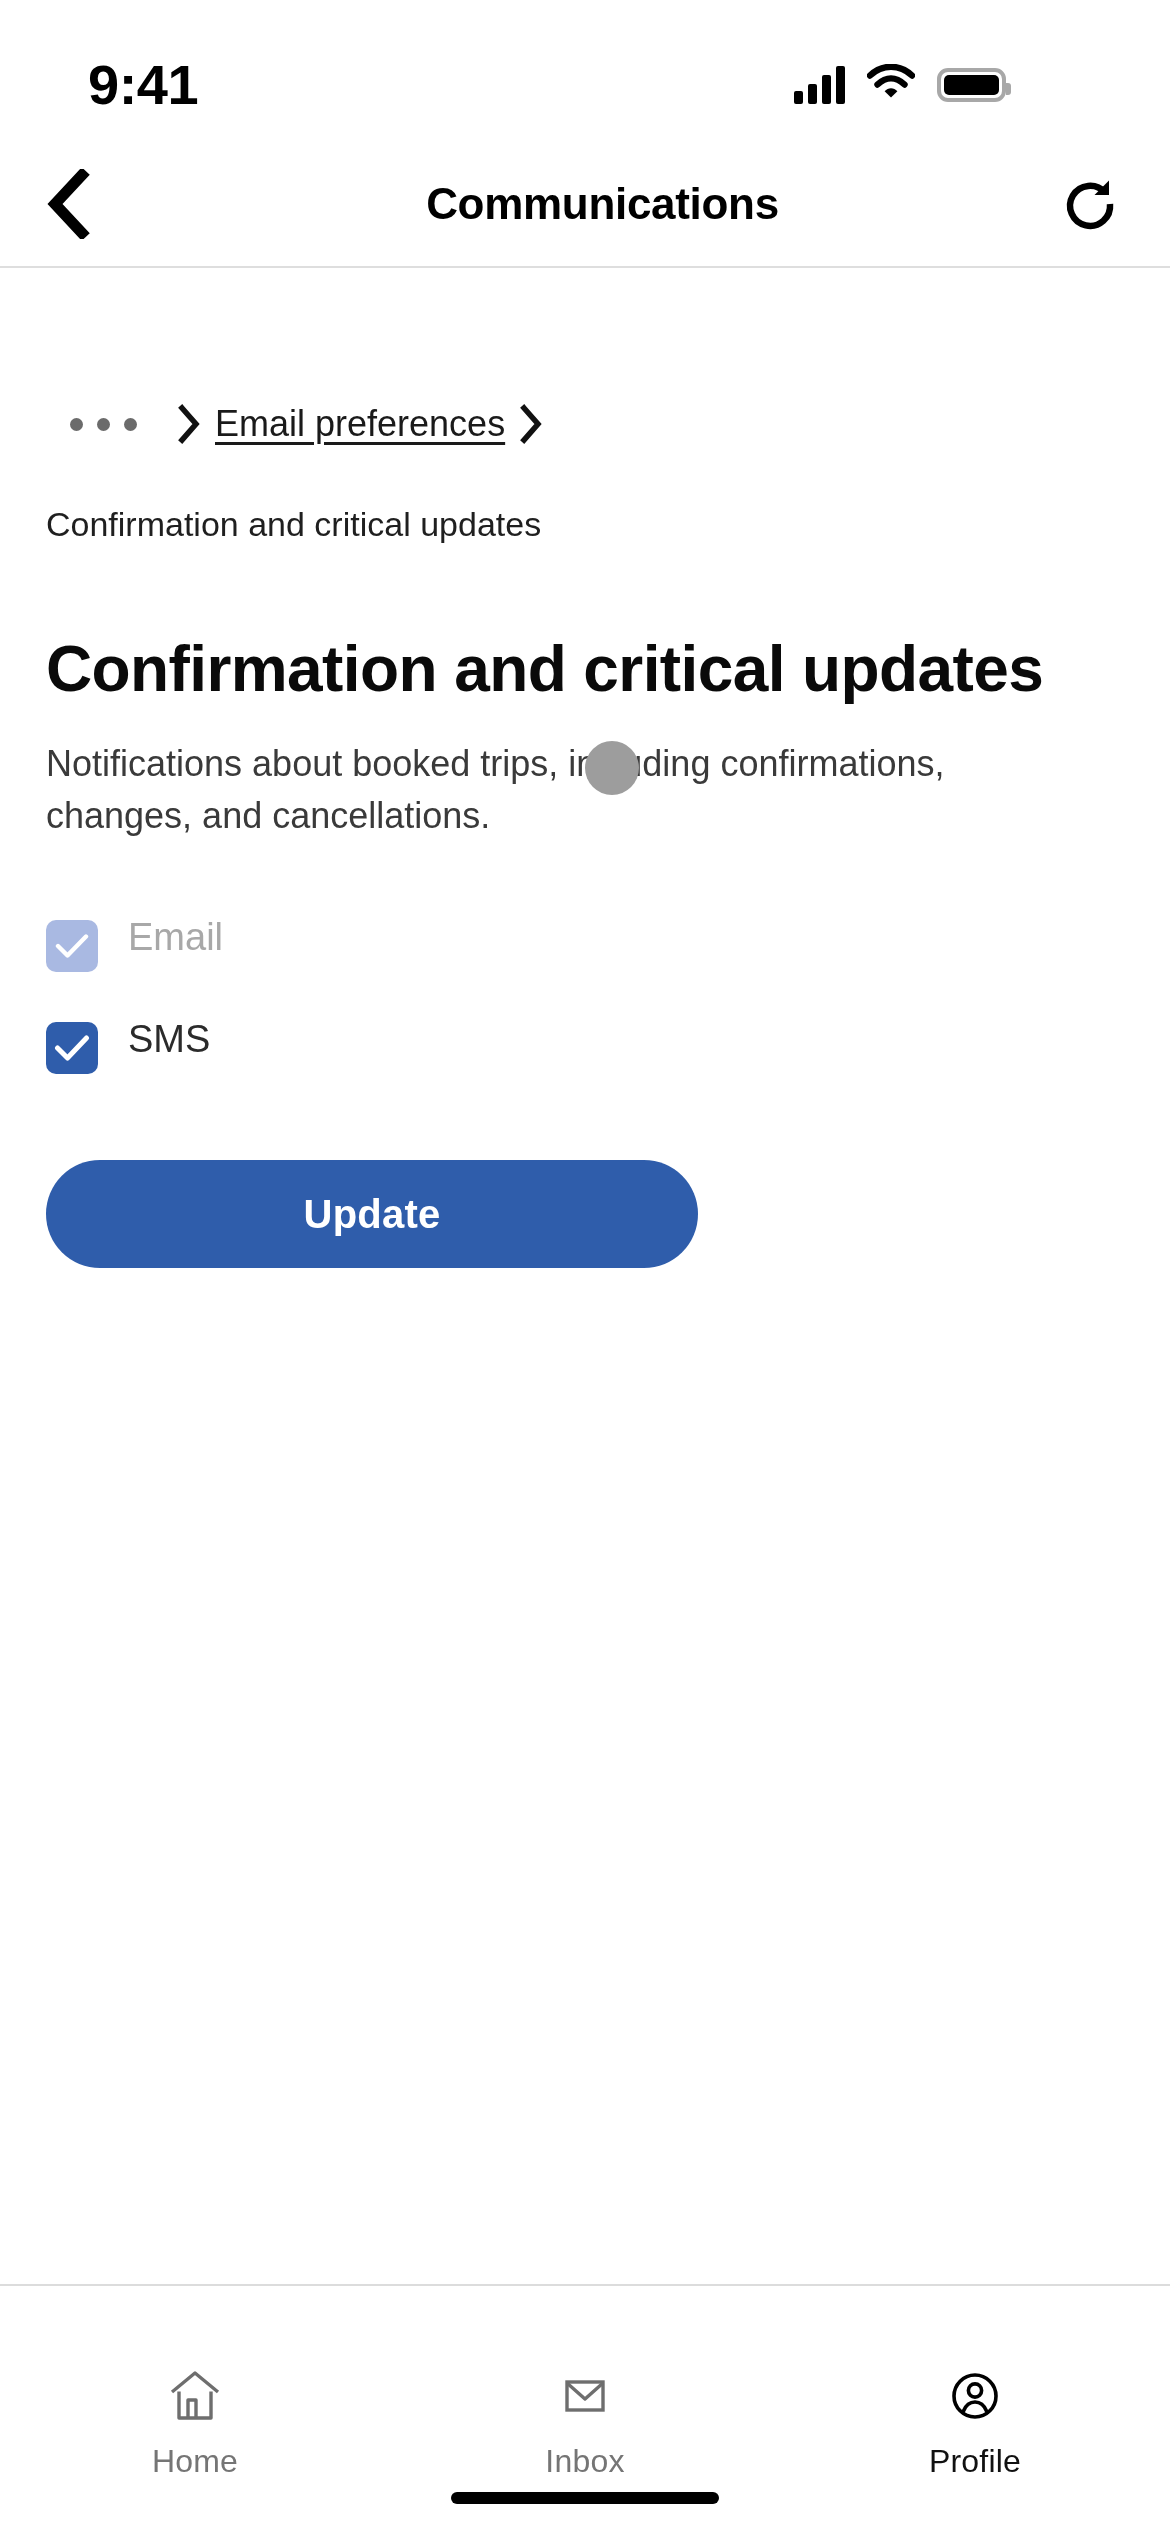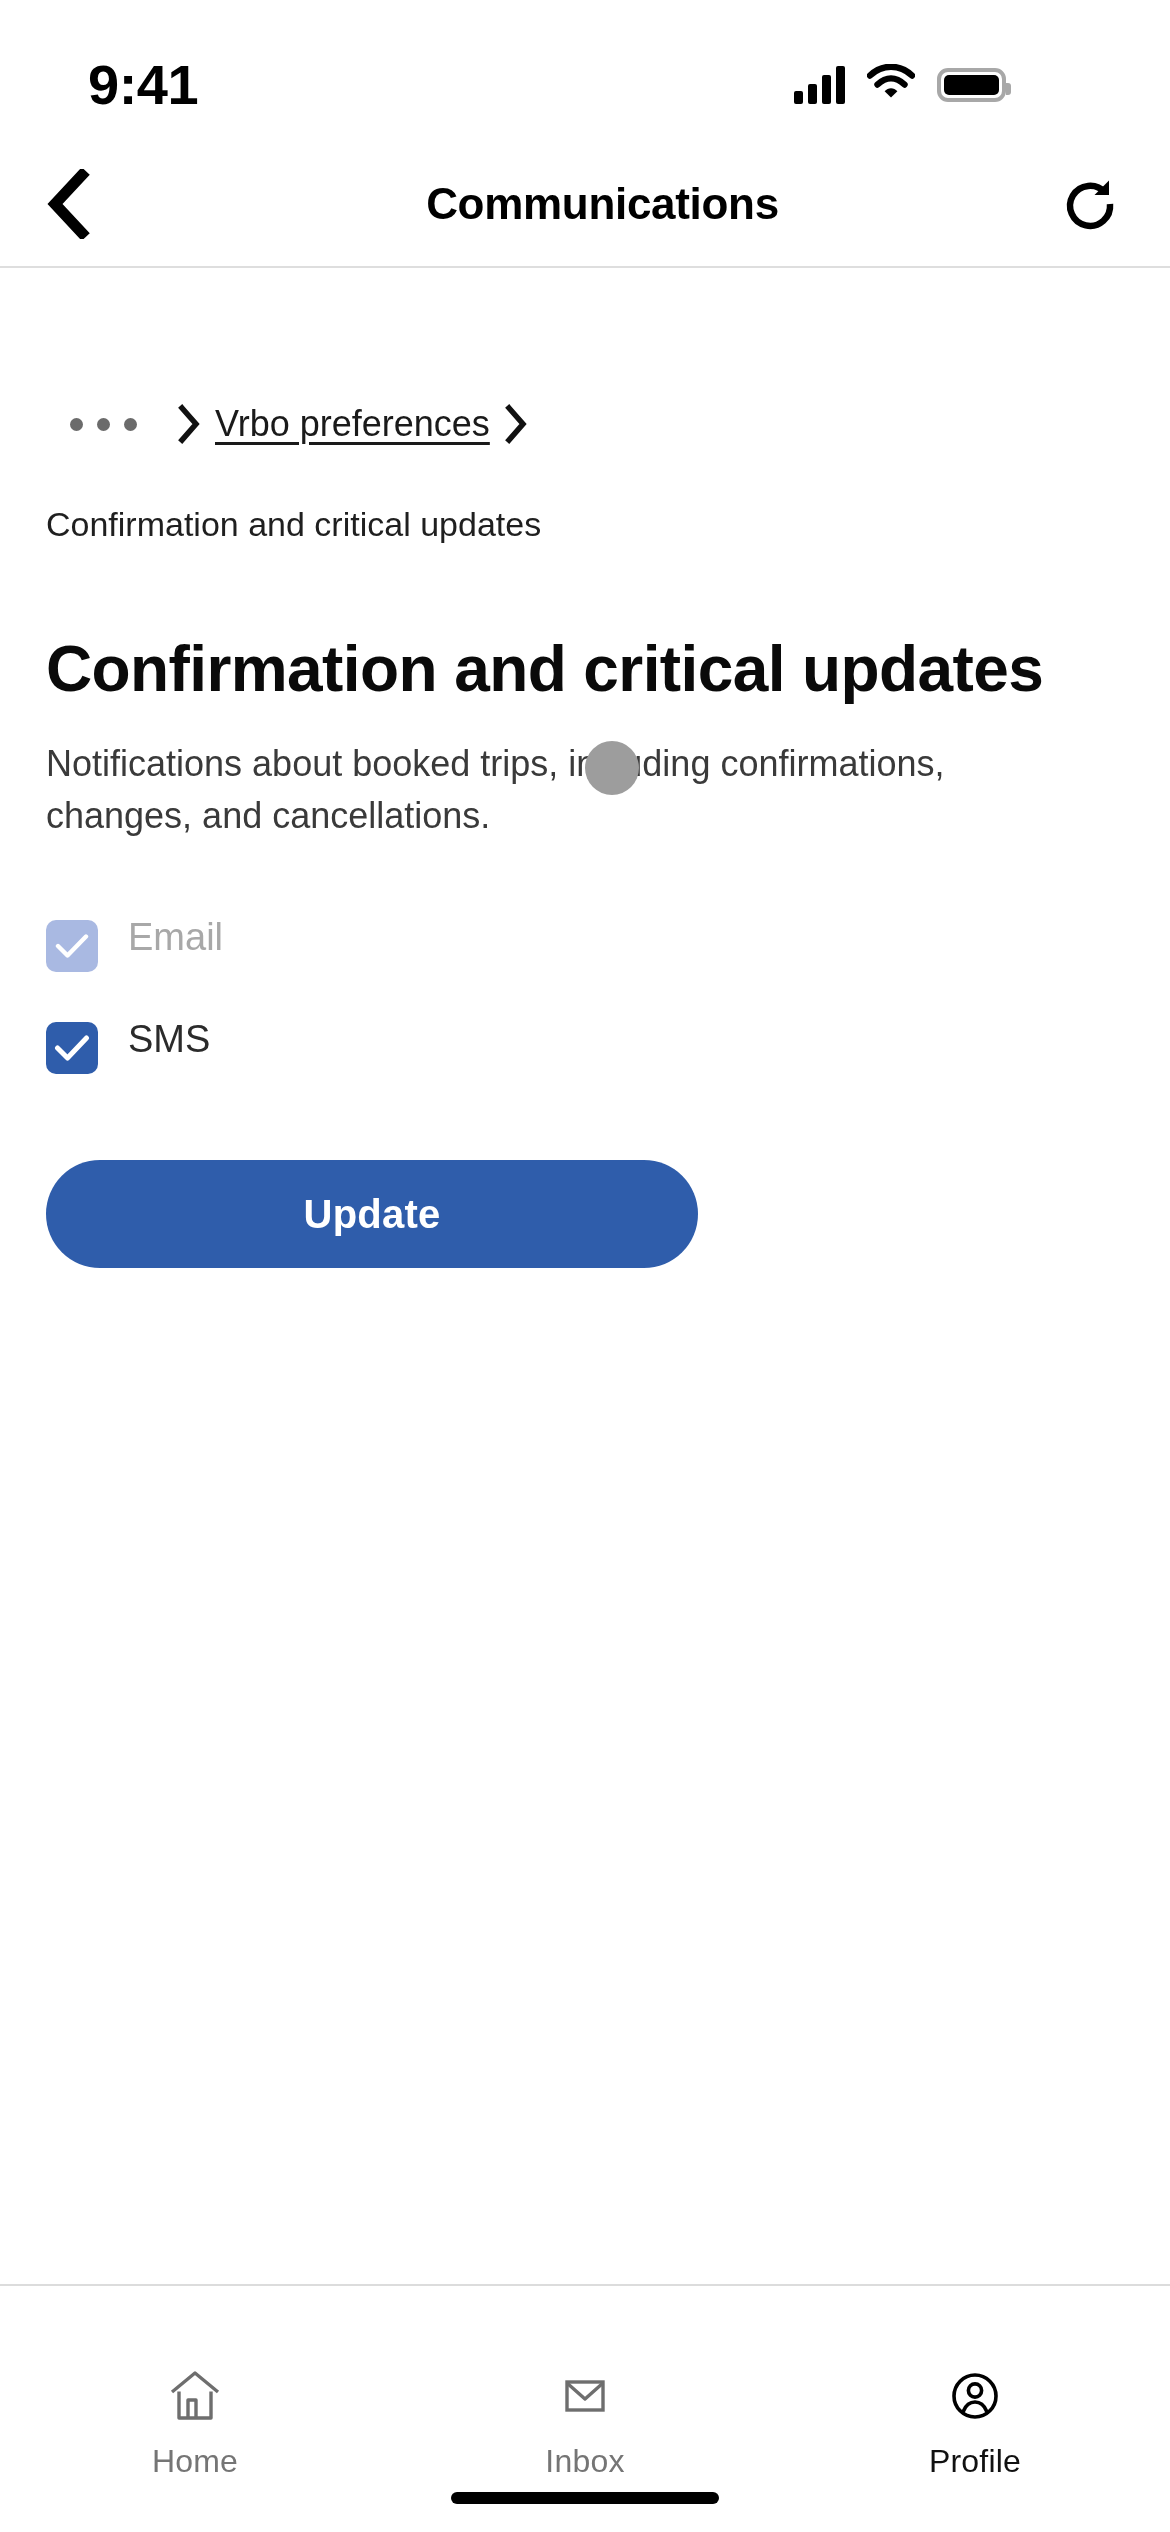--- a/index.html
+++ b/index.html
@@ -316,21 +316,21 @@
       <span class="crumb-dots">
         <span></span>
           <span></span>
           <span></span>
       </span>
       <span class="crumb-sep">
         <svg width="24" height="40" viewBox="0 0 24 40" fill="none">
           <path d="M5 4l14 16L5 36" stroke="#111" stroke-width="5.5" stroke-linecap="square"></path>
         </svg>
       </span>
-      <a class="crumb-link" href="#">Vrbo preferences</a>
+      <a class="crumb-link" href="#">Email preferences</a>
       <span class="crumb-sep">
         <svg width="24" height="40" viewBox="0 0 24 40" fill="none">
           <path d="M5 4l14 16L5 36" stroke="#111" stroke-width="5.5" stroke-linecap="square"></path>
         </svg>
       </span>
     </div>
 
     <div class="crumb-current">Confirmation and critical updates</div>
 
     <h1 class="page-title">Confirmation and critical updates</h1>

